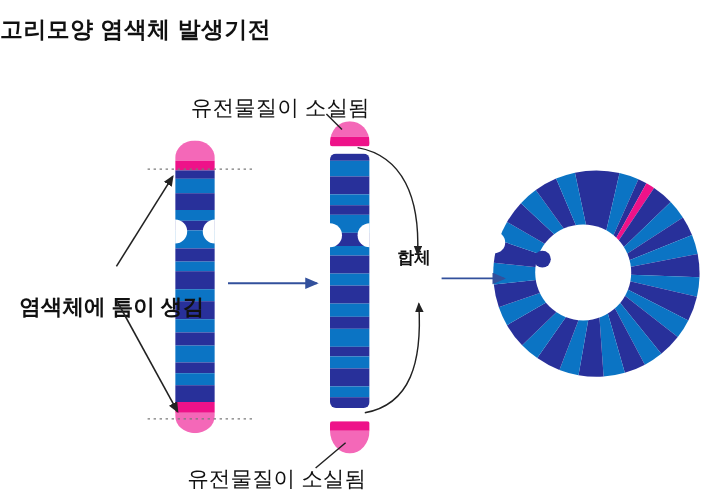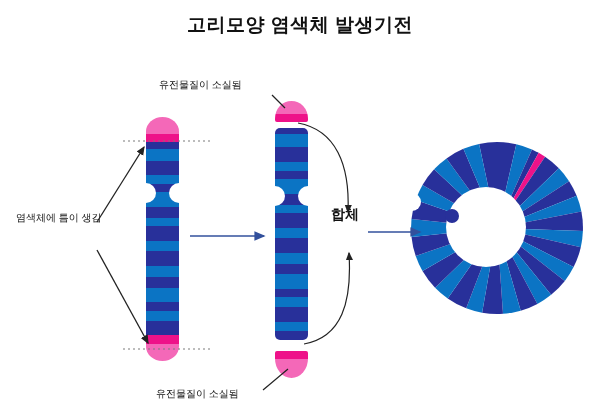--- a/index.html
+++ b/index.html
@@ -1,25 +1,25 @@
 <!DOCTYPE html>
 <html style="--navy: #28309a; --blue: #0b74c4; --pink: #f468b8; --deeppink: #ee1289; --arrow_blue: #32509c; --annotation: #222222; --dash: #7a7a7a;"><head>
 <meta charset="utf-8">
 <style>
   html,body{margin:0;padding:0;background:#fff;}
   #canvas{
     position:relative;width:600px;height:419px;background:#fff;overflow:hidden;
     font-family:"Liberation Sans","DejaVu Sans",sans-serif;color:#111;
   }
   .title{
-    position:absolute;left:0;top:12px;width:600px;text-align:center;
+    position:absolute;left:0;top:12px;width:600px;
     font-size:19px;font-weight:bold;letter-spacing:.5px;
   }
-  .lbl{position:absolute;font-size:10px;white-space:nowrap;}
-  .lbl-gap{left:16px;top:211px;}
+  .lbl{position:absolute;font-size:18px;white-space:nowrap;}
+  .lbl-gap{left:16px;top:244px;font-weight:bold;}
   .lbl-loss-top{left:159px;top:78px;}
   .lbl-loss-bottom{left:156px;top:387px;}
   .lbl-merge{left:331px;top:206px;font-size:14px;font-weight:bold;}
   .lbl-result{left:421px;top:314px;}
   .chrom{
     position:absolute;display:flex;flex-direction:column;overflow:hidden;
   }
   .chrom-left{left:146px;top:117px;width:33px;height:244px;border-radius:17px/15px;}
   .chrom-mid-body{left:275px;top:128px;width:33px;height:212px;border-radius:5px;}
   .band{width:100%;}

